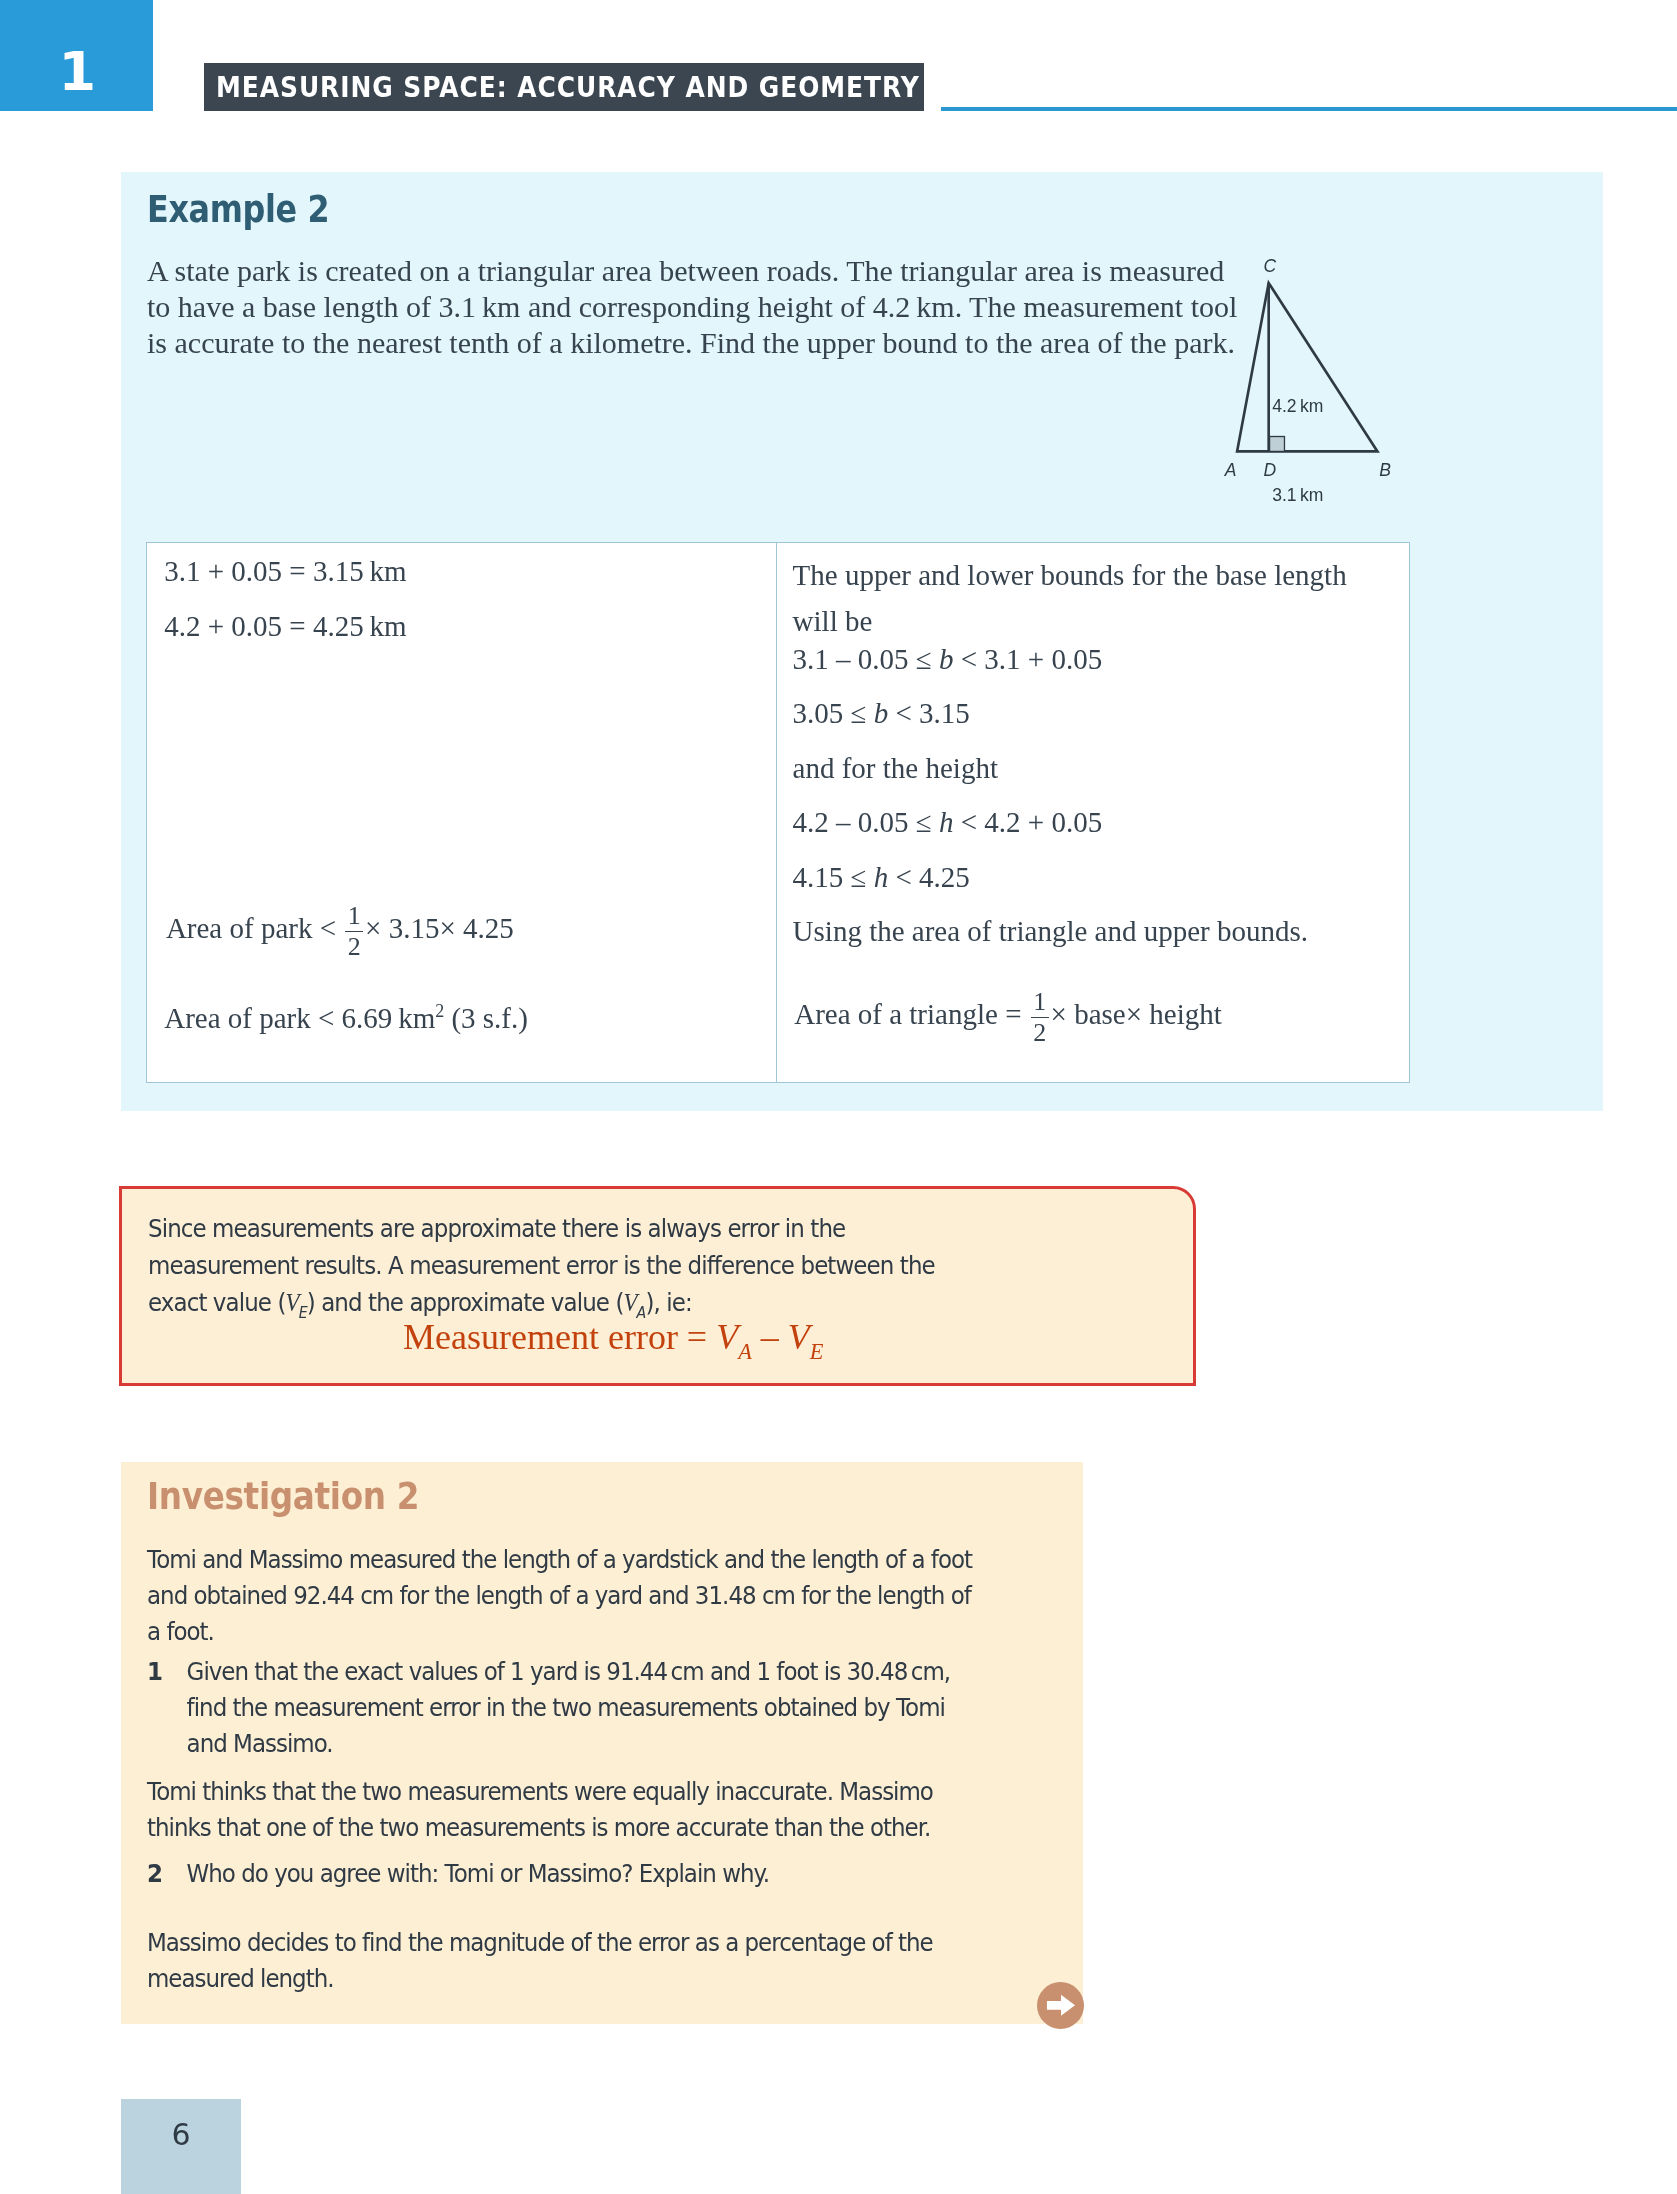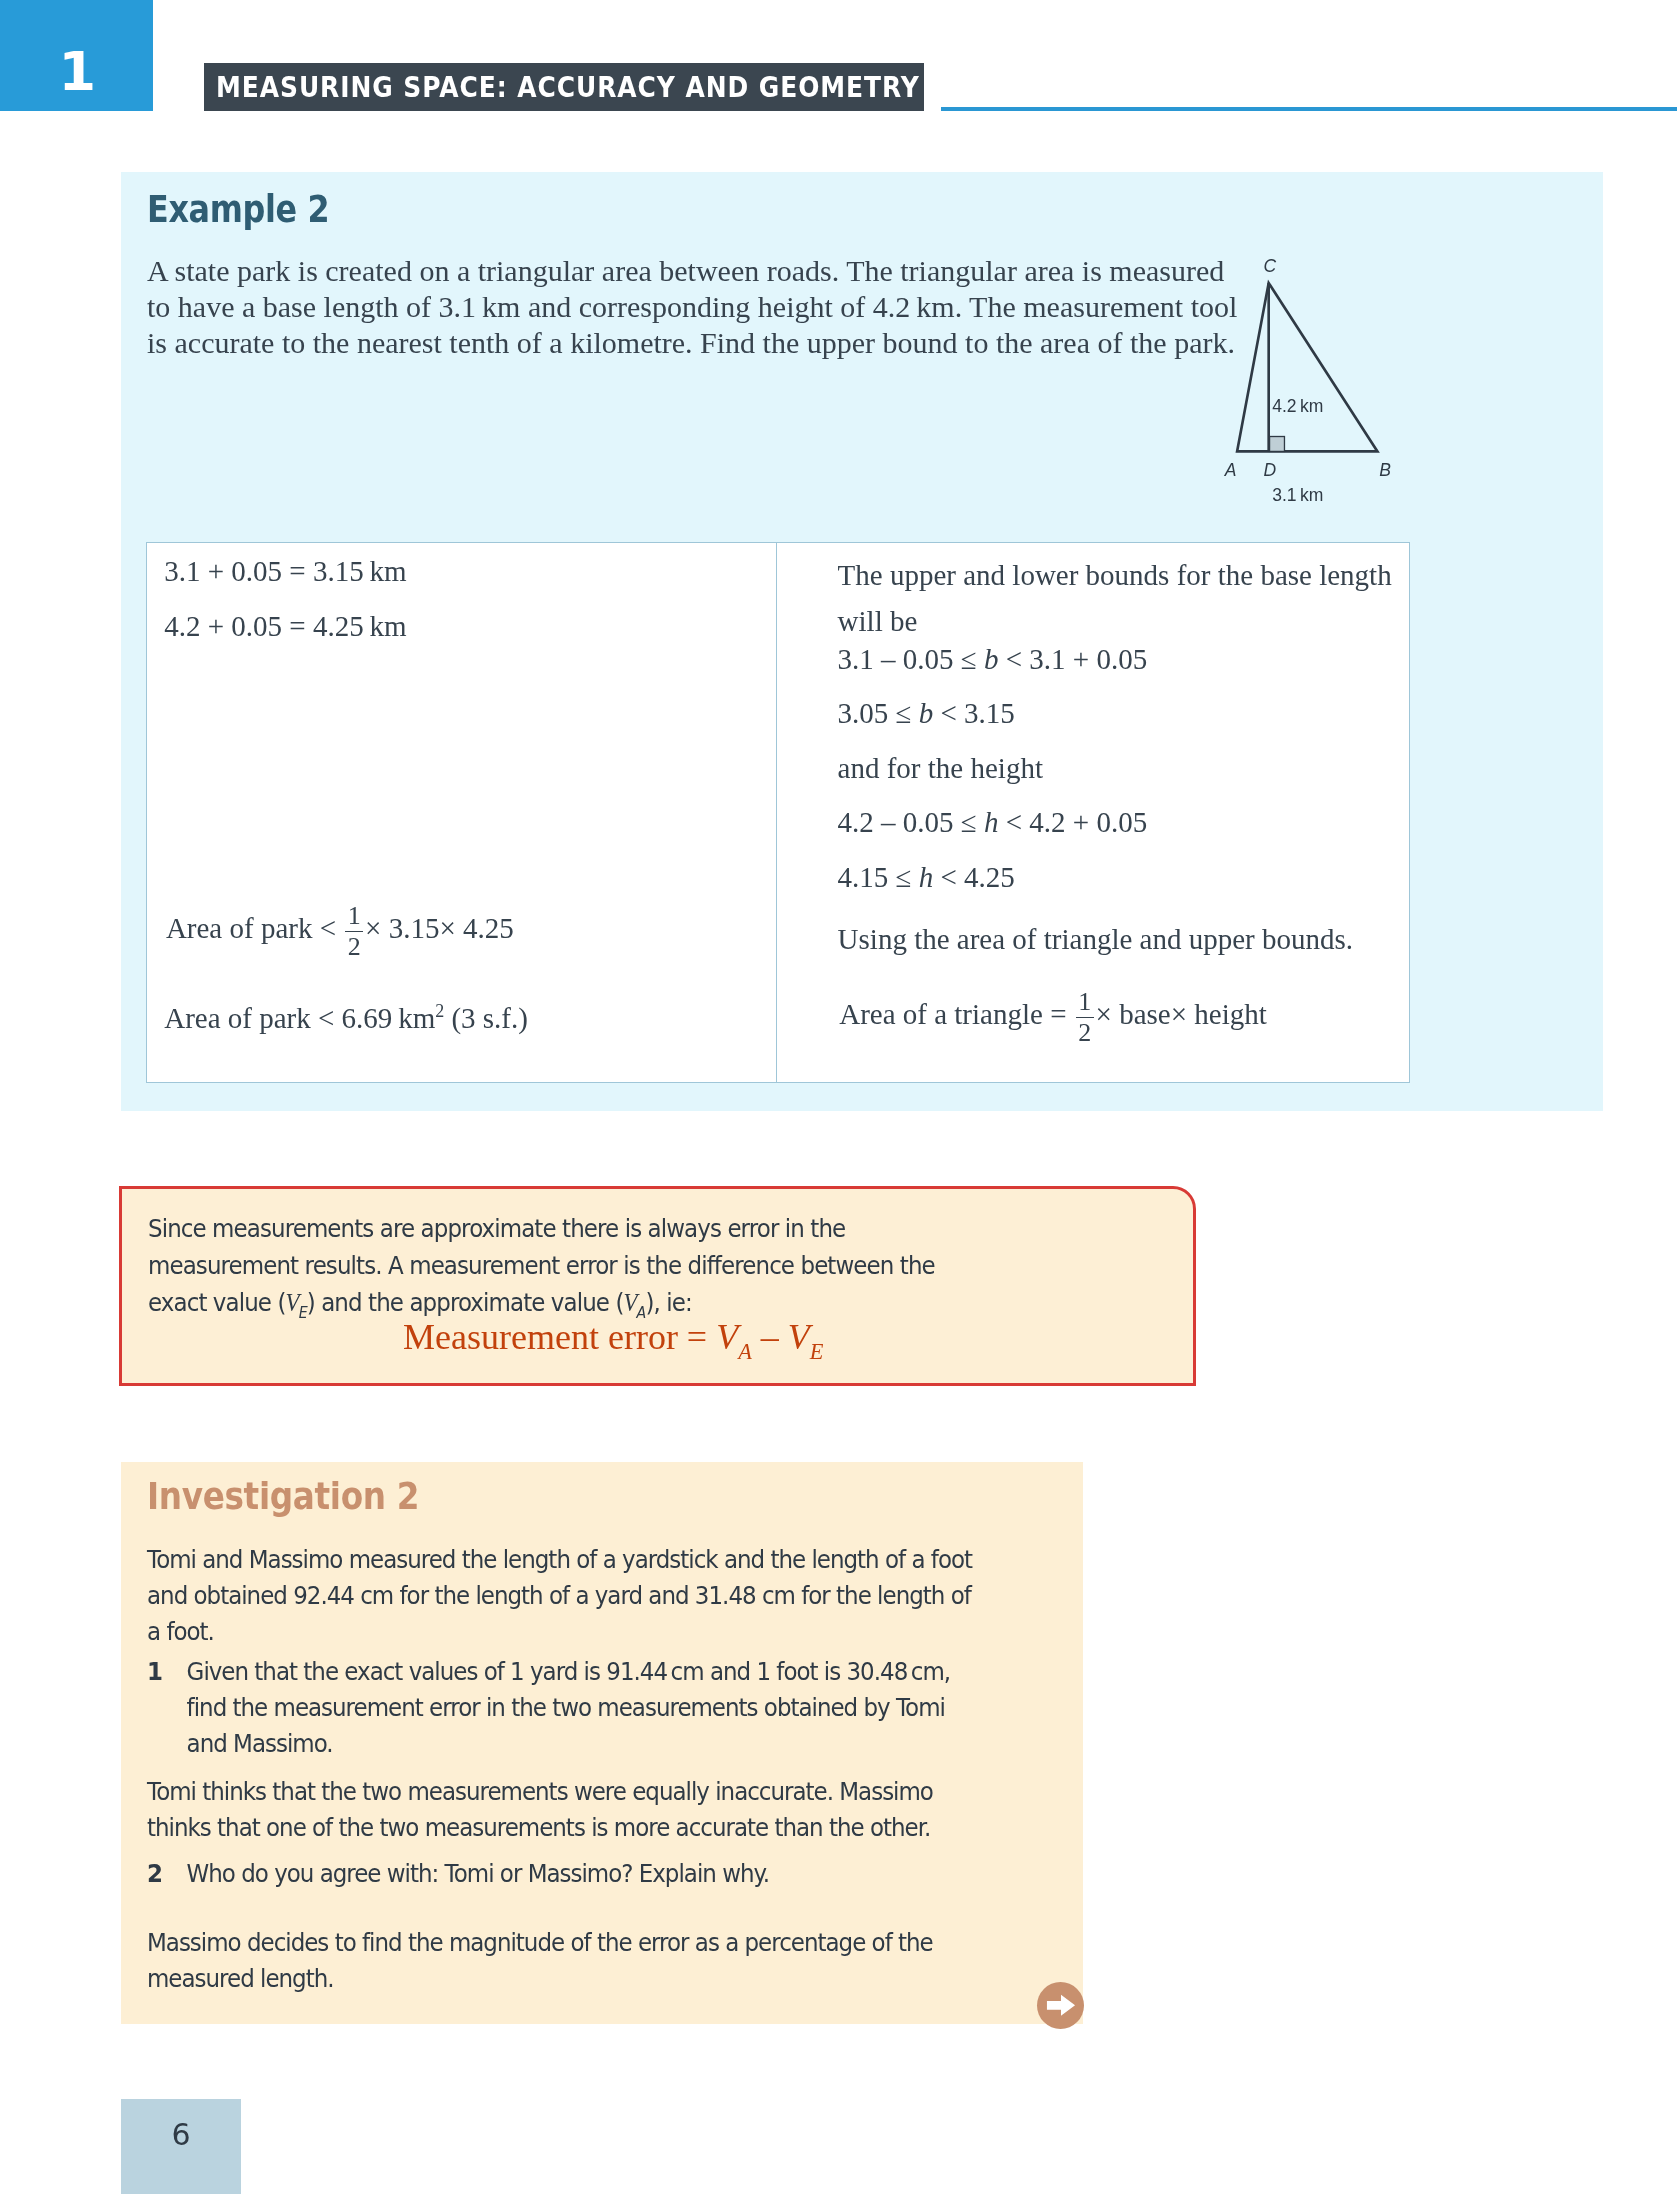--- a/index.html
+++ b/index.html
@@ -13,21 +13,21 @@
   .chapter-title span { color: #fff; font-family: "DejaVu Sans", sans-serif; font-weight: bold; font-size: 29px; letter-spacing: 1.1px; transform: scaleX(0.86); transform-origin: left center; white-space: nowrap; }
   .header-rule { position: absolute; left: 941px; top: 107px; right: 0; height: 3.5px; background: #2a97d3; }
 
   
   .example { position: absolute; left: 121px; top: 172px; width: 1482px; height: 939px; background: #e2f6fc; }
   .example h2 { position: absolute; left: 26px; top: 16px; font-family: "DejaVu Sans", sans-serif; font-weight: bold; font-size: 37px; color: #2f5d73; transform: scaleX(0.86); transform-origin: left; letter-spacing: -0.4px; }
   .example .prompt { position: absolute; left: 26px; top: 81px; width: 1097px; font-family: "Liberation Serif", serif; font-size: 30px; line-height: 36px; color: #37434e; }
   .diagram { position: absolute; left: 1081px; top: 74px; width: 193px; height: 281px; }
   .diagram text { font-family: "Liberation Sans", sans-serif; fill: #2f3a45; }
 
-  .solution { position: absolute; left: 24.6px; top: 370px; width: 1264px; height: 541px; background: #fff; border: 1.8px solid #9fc6d8; display: flex; gap: 45px; }
+  .solution { position: absolute; left: 24.6px; top: 370px; width: 1264px; height: 541px; background: #fff; border: 1.8px solid #9fc6d8; display: flex; }
   .sol-col { position: relative; height: 100%; font-family: "Liberation Serif", serif; font-size: 29px; color: #37434e; }
   .sol-left { width: 630px; border-right: 1.8px solid #9fc6d8; }
   .sol-right { flex: 1; }
   .line { position: absolute; white-space: nowrap; }
   .wrap { white-space: normal; }
   .frac { display: inline-flex; flex-direction: column; align-items: center; vertical-align: middle; line-height: 1; margin: 0 1.8px; font-size: 26px; }
   .frac .num { border-bottom: 1.3px solid #37434e; padding: 0 2.6px 1.8px; }
   .frac .den { padding-top: 1.8px; }
   i.v { font-style: italic; }
 
@@ -92,21 +92,21 @@
         <span>Area of park &lt; 6.69 km</span><sup style="font-size:0.62em;">2</sup><span> (3 s.f.)</span>
       </div>
     </div>
     <div class="sol-col sol-right">
       <div class="line wrap" style="left:16px; top:8.8px; width:597px; line-height:46px;">The upper and lower bounds for the base length will be</div>
       <div class="line" style="left:16px; top:100px;"><span>3.1 – 0.05 ≤ </span><i class="v">b</i><span> &lt; 3.1 + 0.05</span></div>
       <div class="line" style="left:16px; top:154px;"><span>3.05 ≤ </span><i class="v">b</i><span> &lt; 3.15</span></div>
       <div class="line" style="left:16px; top:209px;">and for the height</div>
       <div class="line" style="left:16px; top:263px;"><span>4.2 – 0.05 ≤ </span><i class="v">h</i><span> &lt; 4.2 + 0.05</span></div>
       <div class="line" style="left:16px; top:318px;"><span>4.15 ≤ </span><i class="v">h</i><span> &lt; 4.25</span></div>
-      <div class="line" style="left:16px; top:380px;">Using the area of triangle and upper bounds.</div>
+      <div class="line" style="left:16px; top:372px;">Using the area of triangle and upper bounds.</div>
       <div class="line" style="left:17.6px; top:446px;">
         <span>Area of a triangle =</span>
         <span class="frac">
             <span class="num">1</span>
             <span class="den">2</span>
           </span><span>× base× height</span>
       </div>
     </div>
   </div>
 </section>

